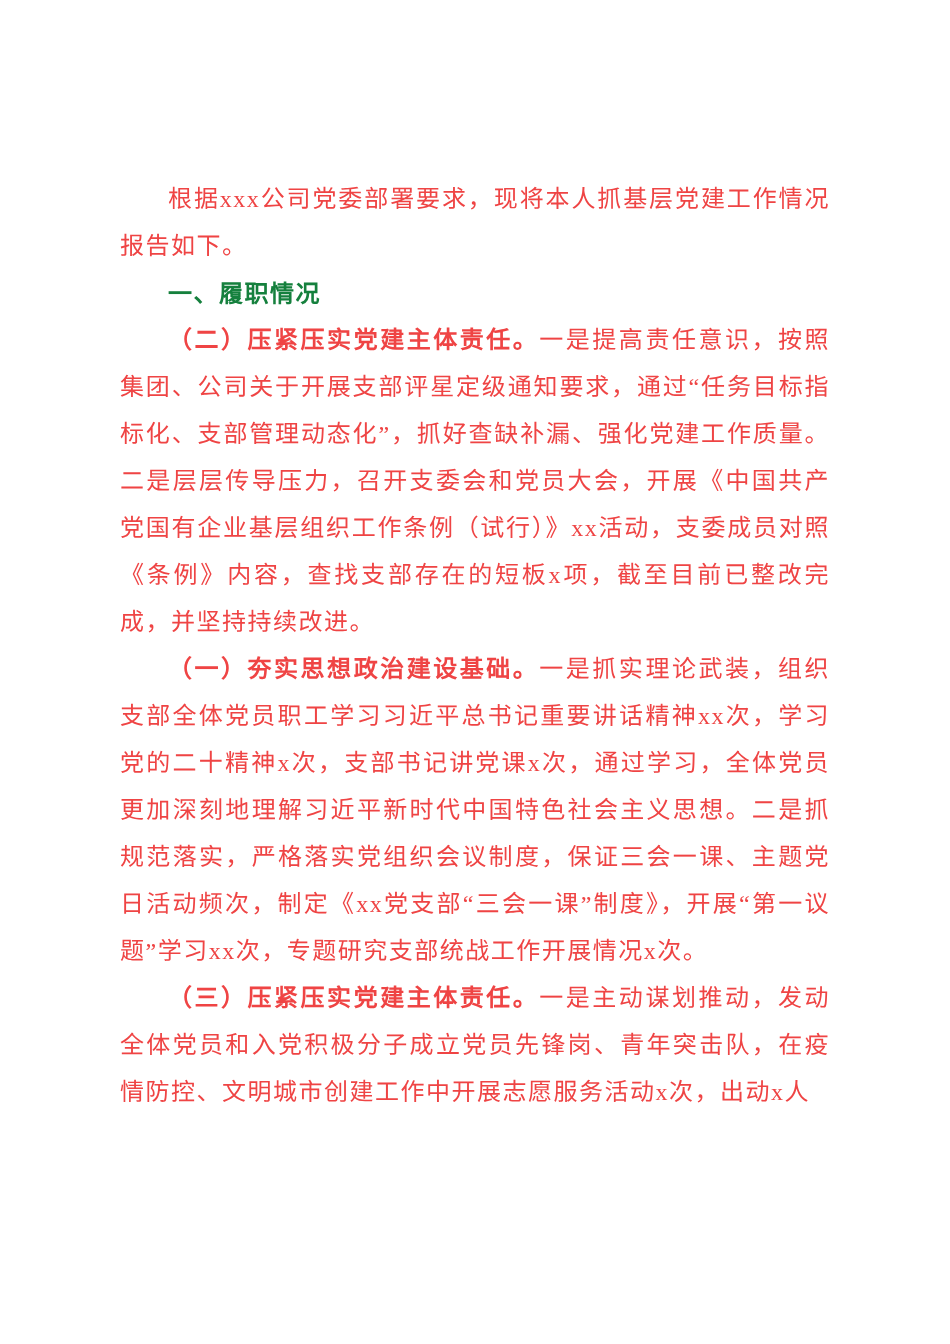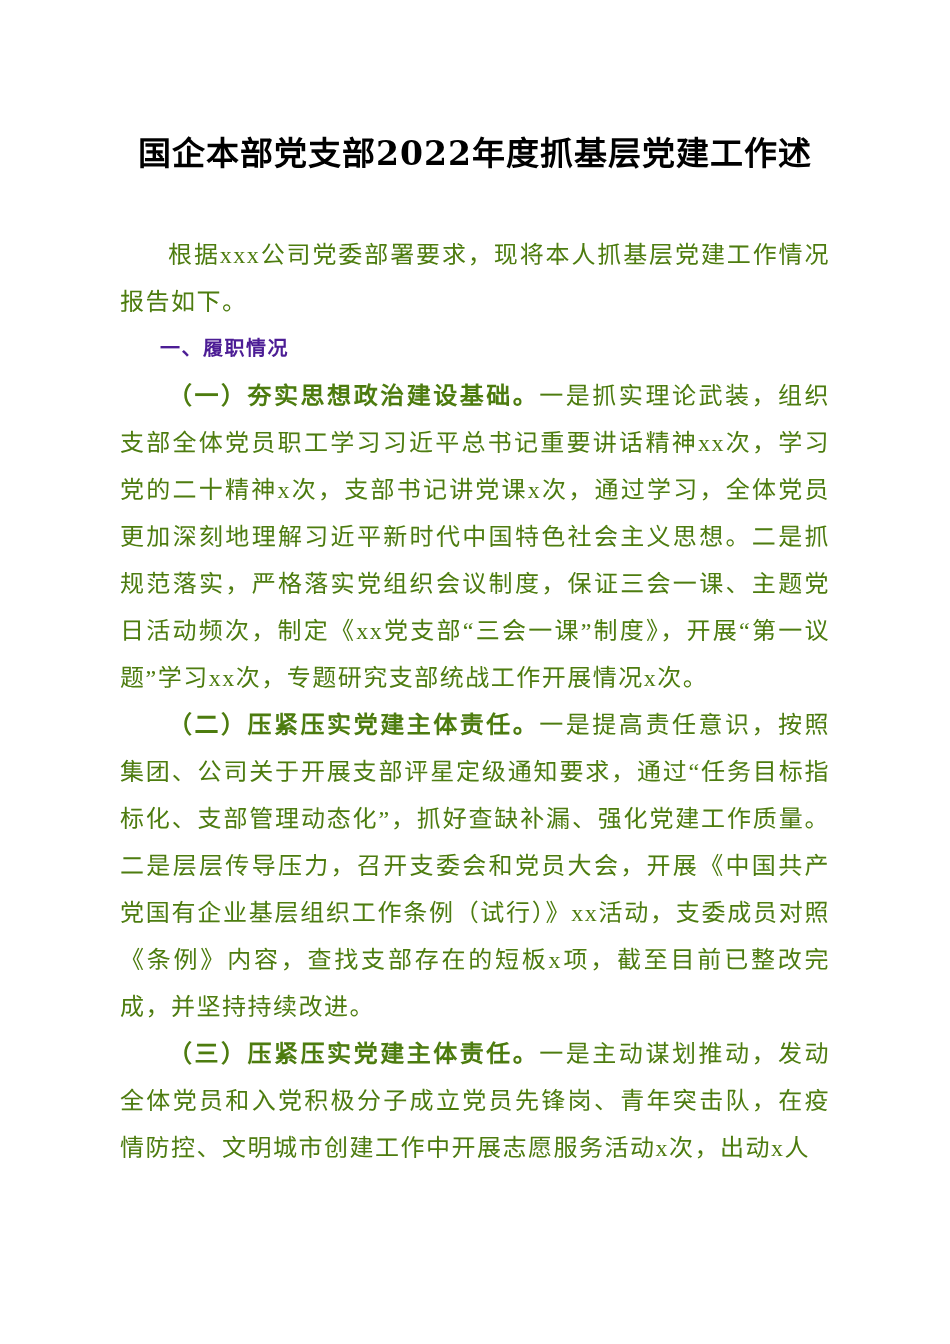--- a/index.html
+++ b/index.html
@@ -27,48 +27,47 @@
   }
   .doc-title .title-line { display: block; }
   .doc-body { margin-top: 50px; }
   .para {
     font-size: 24px;
     line-height: 47px;
     letter-spacing: 1.5px;
     text-align: justify;
     text-align-last: left;
     text-indent: 2em;
-    color: #4d7c0f;
+    color: #ef4444;
   }
   .para .lead { font-weight: 700; }
   .heading {
-    font-family: Liberation Mono, monospace;
-    font-size: 20px;
+    font-family: Liberation Sans, sans-serif;
+    font-size: 24px;
     line-height: 47px;
     font-weight: 700;
     letter-spacing: 1.5px;
     text-indent: 2em;
-    color: #4c1d95;
+    color: #15803d;
   }
 </style>
 </head>
 <body>
 
 <div class="page">
 
   <h1 class="doc-title">
-    <span class="title-line">国企本部党支部2022年度抓基层党建工作述</span>
   </h1>
 
   <div class="doc-body">
 
     <p class="para"><span>根据xxx公司党委部署要求，现将本人抓基层党建工作情况报告如下。</span></p>
 
     <h2 class="heading">一、履职情况</h2>
 
+    <p class="para"><span class="lead">（二）压紧压实党建主体责任。</span><span>一是提高责任意识，按照集团、公司关于开展支部评星定级通知要求，通过“任务目标指标化、支部管理动态化”，抓好查缺补漏、强化党建工作质量。二是层层传导压力，召开支委会和党员大会，开展《中国共产党国有企业基层组织工作条例（试行）》xx活动，支委成员对照《条例》内容，查找支部存在的短板x项，截至目前已整改完成，并坚持持续改进。</span></p>
+
     <p class="para"><span class="lead">（一）夯实思想政治建设基础。</span><span>一是抓实理论武装，组织支部全体党员职工学习习近平总书记重要讲话精神xx次，学习党的二十精神x次，支部书记讲党课x次，通过学习，全体党员更加深刻地理解习近平新时代中国特色社会主义思想。二是抓规范落实，严格落实党组织会议制度，保证三会一课、主题党日活动频次，制定《xx党支部“三会一课”制度》，开展“第一议题”学习xx次，专题研究支部统战工作开展情况x次。</span></p>
-
-    <p class="para"><span class="lead">（二）压紧压实党建主体责任。</span><span>一是提高责任意识，按照集团、公司关于开展支部评星定级通知要求，通过“任务目标指标化、支部管理动态化”，抓好查缺补漏、强化党建工作质量。二是层层传导压力，召开支委会和党员大会，开展《中国共产党国有企业基层组织工作条例（试行）》xx活动，支委成员对照《条例》内容，查找支部存在的短板x项，截至目前已整改完成，并坚持持续改进。</span></p>
 
     <p class="para"><span class="lead">（三）压紧压实党建主体责任。</span><span>一是主动谋划推动，发动全体党员和入党积极分子成立党员先锋岗、青年突击队，在疫情防控、文明城市创建工作中开展志愿服务活动x次，出动x人</span></p>
 
   </div>
 </div>
 
 </body></html>

